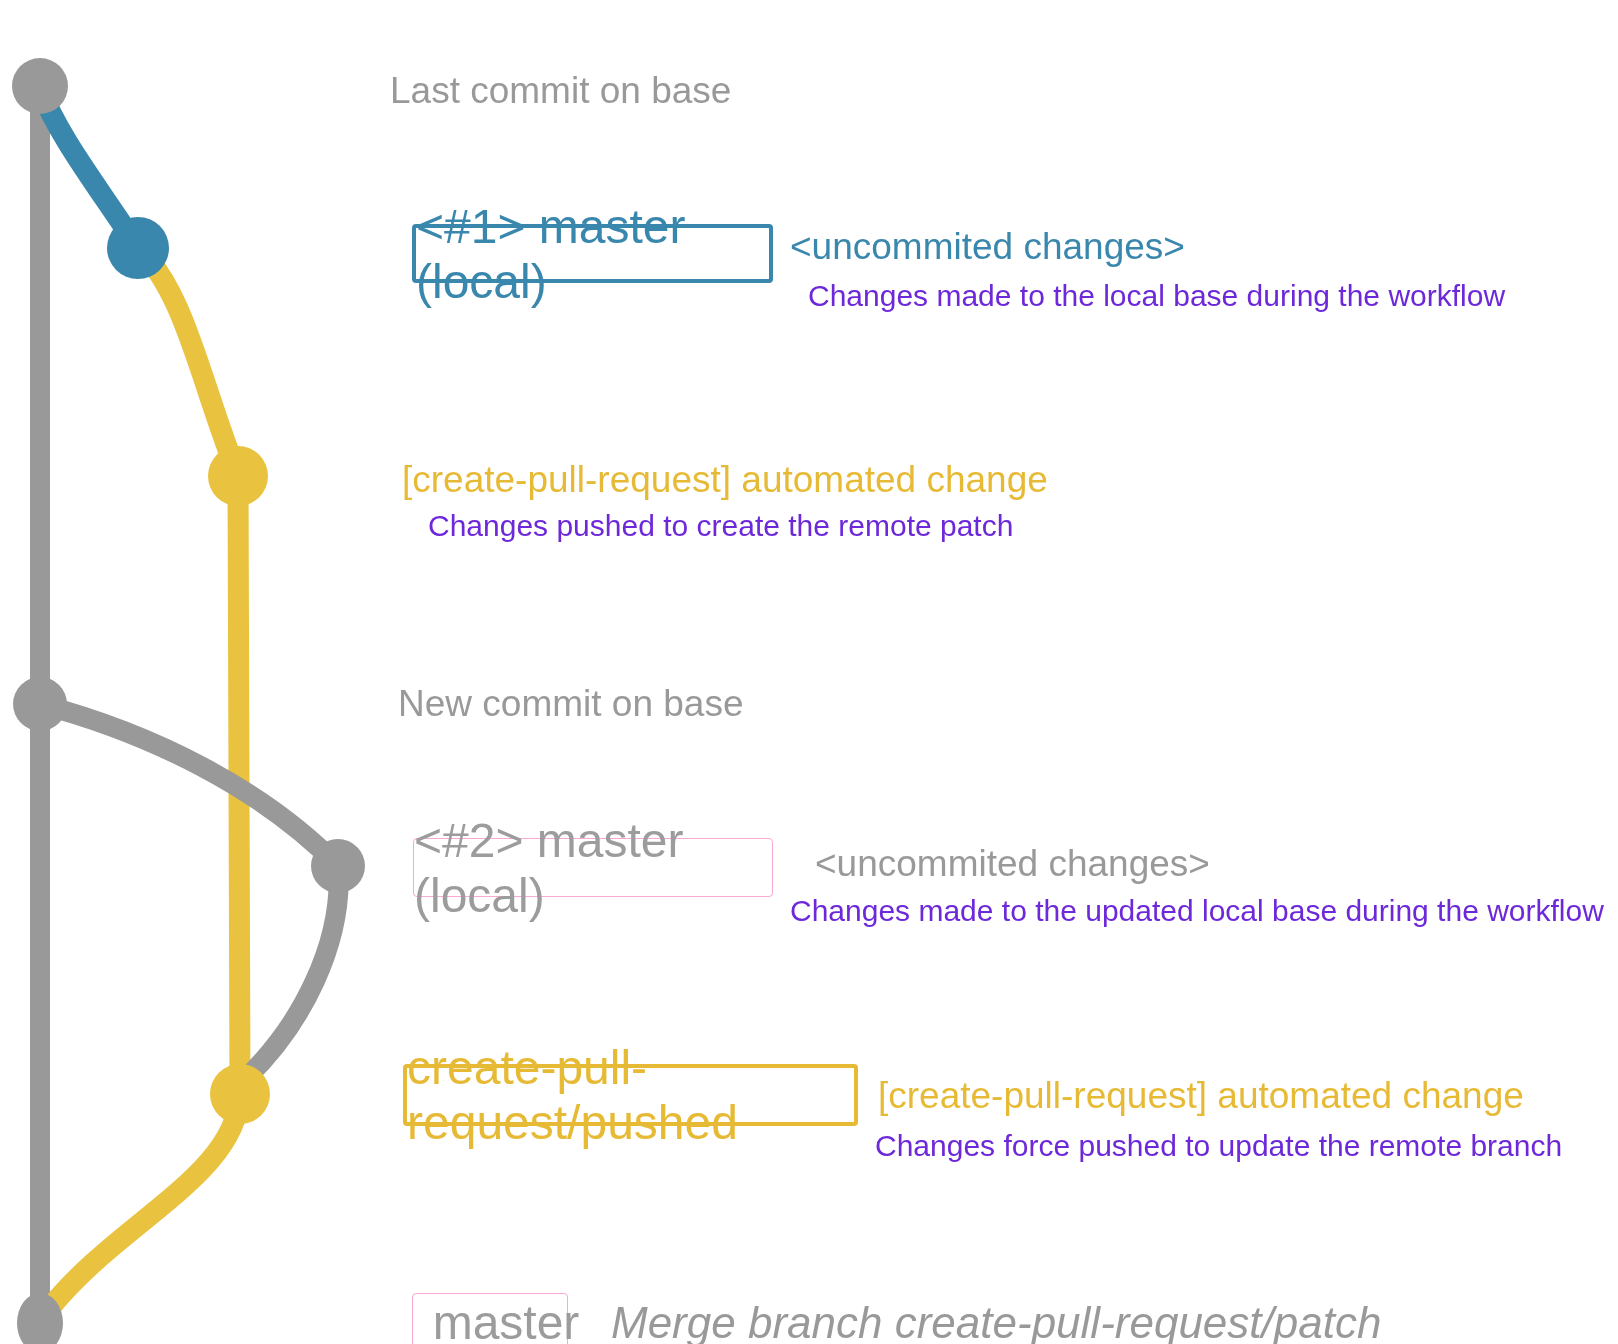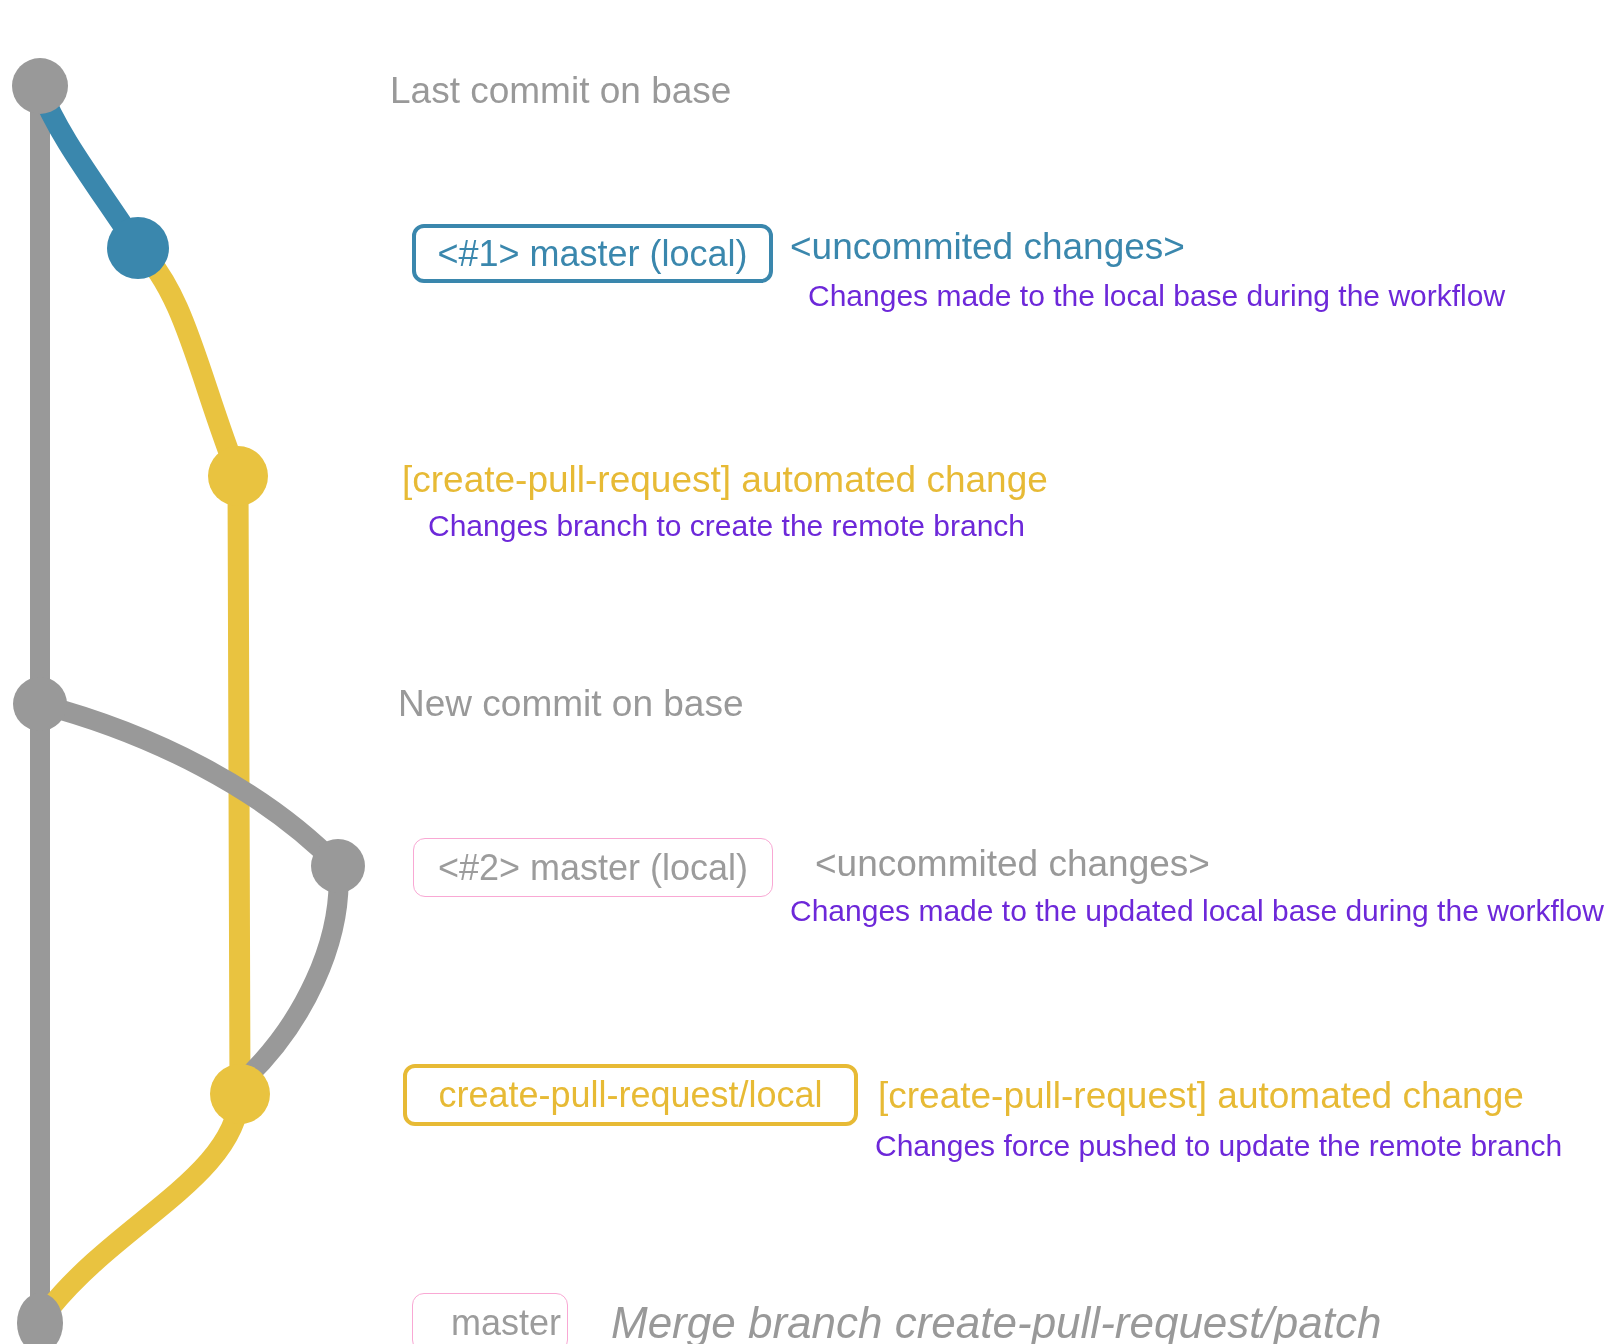--- a/index.html
+++ b/index.html
@@ -43,25 +43,25 @@
   }
   .desc {
     font-family: Liberation Sans, sans-serif;
     color: #6d28d9;
     font-size: 30px;
     line-height: 36px;
   }
   .badge {
     position: absolute;
     box-sizing: border-box;
-    border-radius: 12px;
+    border-radius: 4px;
     display: flex;
     align-items: center;
     justify-content: center;
-    font-size: 36px;
+    font-size: 48px;
     background: #ffffff;
   }
   .badge-blue   { border: 4px solid #3a87ad; color: #3a87ad; }
   .badge-gray   { border: 1px solid #f9a8d4; color: #9c9c9c; }
   .badge-yellow { border: 4px solid #e7ba35; color: #e7ba35; }
 </style>
 </head>
 <body>
 
 <div class="stage">
@@ -93,32 +93,32 @@
 
   <div class="abs heading-gray" style="left:390px; top:33px;">Last commit on base</div>
 
   <div class="badge badge-blue" style="left:412px; top:188px; width:361px; height:59px;">
     <span>&lt;#1&gt; master (local)</span>
   </div>
   <div class="abs heading-blue" style="left:790px; top:189px;">&lt;uncommited changes&gt;</div>
   <div class="abs desc" style="left:808px; top:242px;">Changes made to the local base during the workflow</div>
 
   <div class="abs heading-yellow" style="left:402px; top:422px;">[create-pull-request] automated change</div>
-  <div class="abs desc" style="left:428px; top:472px;">Changes branch to create the remote branch</div>
+  <div class="abs desc" style="left:428px; top:472px;">Changes pushed to create the remote patch</div>
 
   <div class="abs heading-gray" style="left:398px; top:646px;">New commit on base</div>
 
   <div class="badge badge-gray" style="left:413px; top:802px; width:360px; height:59px;">
     <span>&lt;#2&gt; master (local)</span>
   </div>
   <div class="abs heading-gray" style="left:815px; top:806px;">&lt;uncommited changes&gt;</div>
   <div class="abs desc" style="left:790px; top:857px;">Changes made to the updated local base during the workflow</div>
 
   <div class="badge badge-yellow" style="left:403px; top:1028px; width:455px; height:62px;">
-    <span>create-pull-request/local</span>
+    <span>create-pull-request/pushed</span>
   </div>
   <div class="abs heading-yellow" style="left:878px; top:1038px;">[create-pull-request] automated change</div>
   <div class="abs desc" style="left:875px; top:1092px;">Changes force pushed to update the remote branch</div>
 
   <div class="badge badge-gray" style="left:412px; top:1257px; width:156px; height:59px;padding-left:32px;">
     <span>master</span>
   </div>
   <div class="abs heading-gray" style="left:611px; top:1265px; font-size:44px;font-style:italic;">Merge branch create-pull-request/patch</div>
 
 </div>

